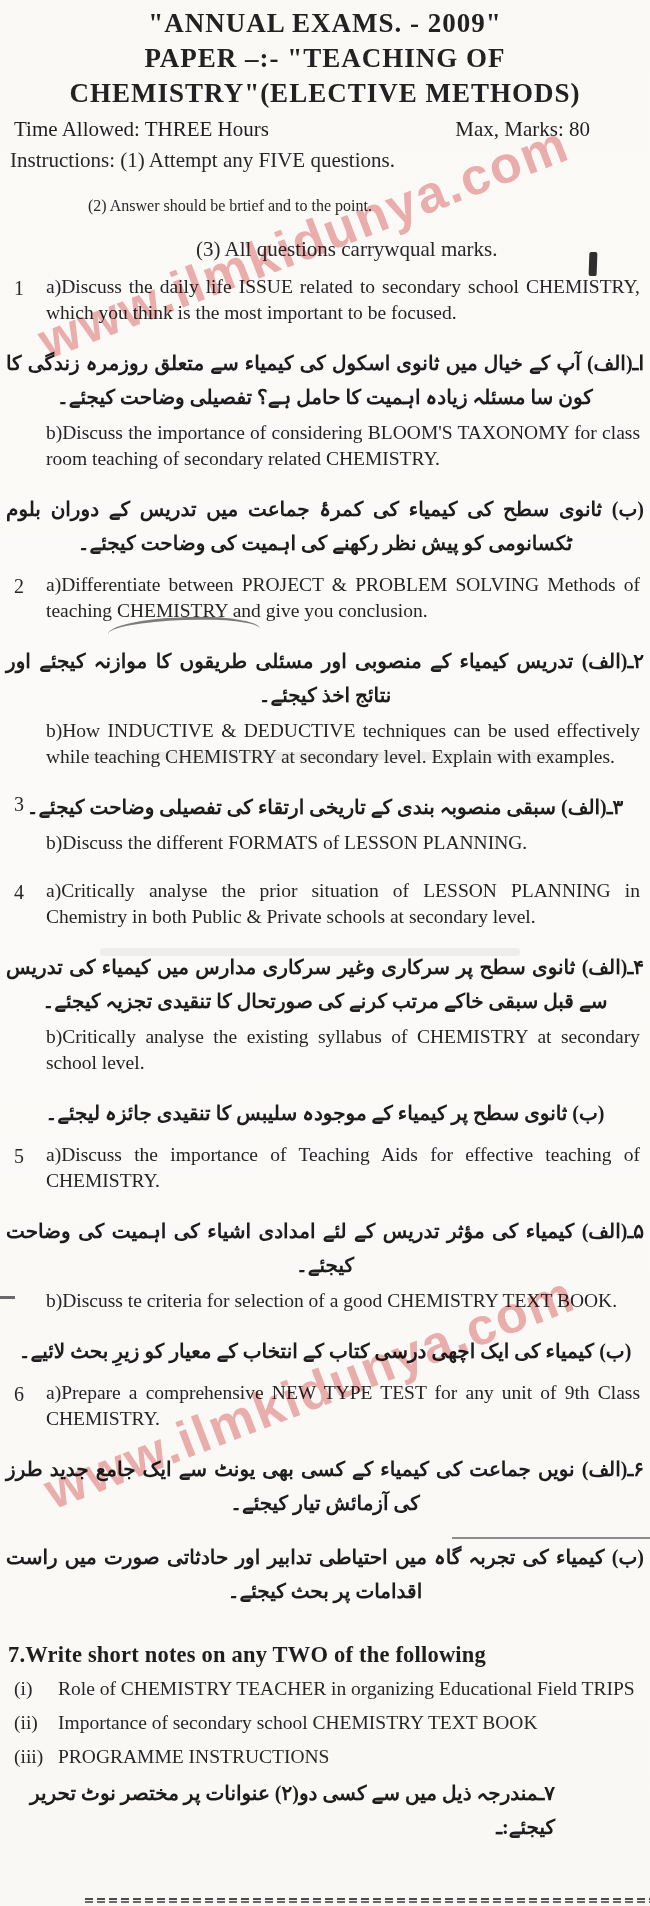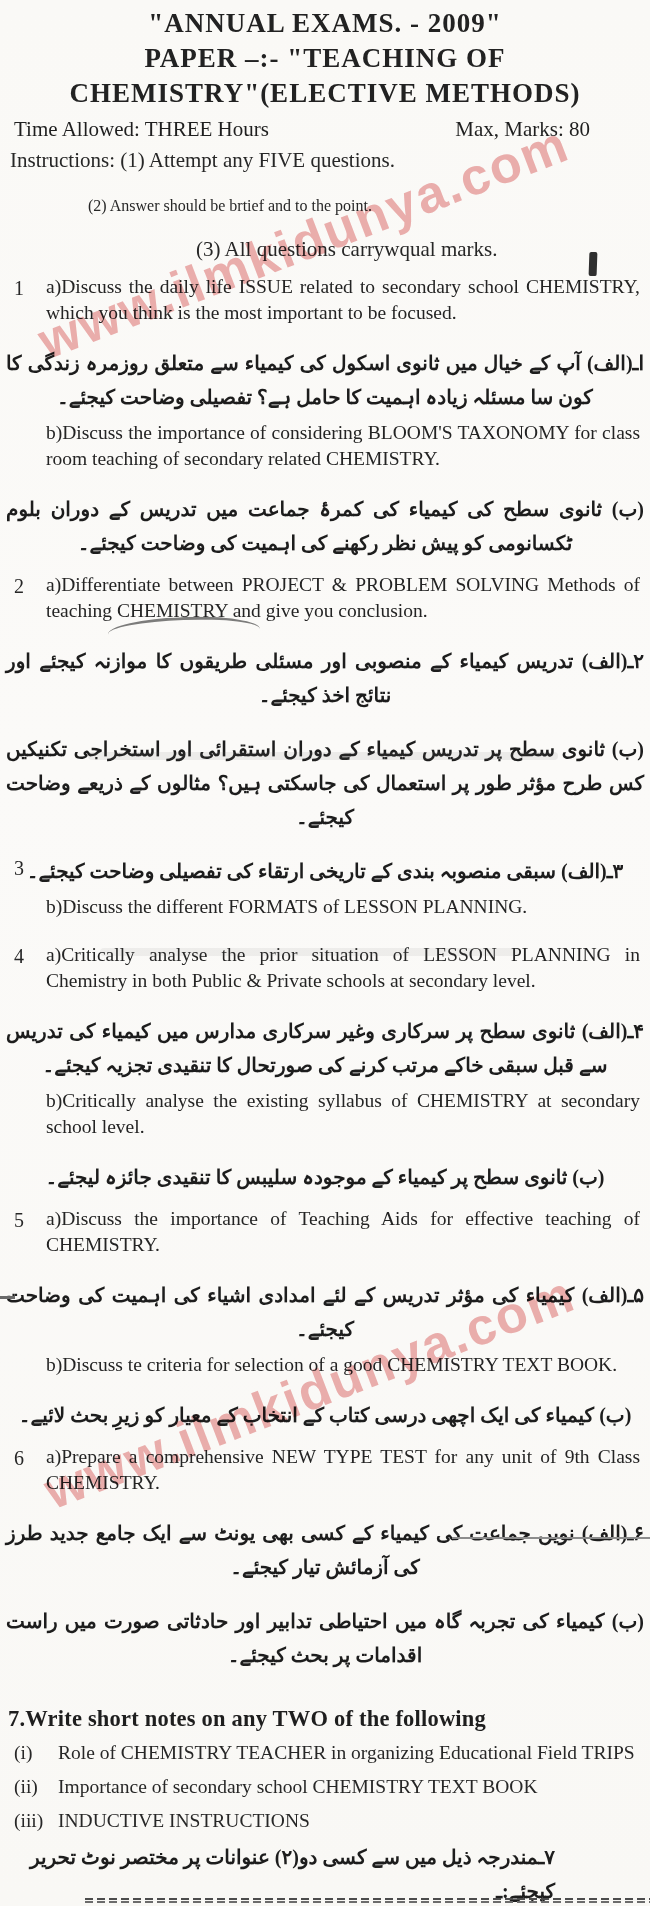--- a/index.html
+++ b/index.html
@@ -157,21 +157,21 @@
     <p class="en">a)Discuss the daily life ISSUE related to secondary school CHEMISTRY, which you think is the most important to be focused.</p>
     <p class="ur">اـ(الف) آپ کے خیال میں ثانوی اسکول کی کیمیاء سے متعلق روزمرہ زندگی کا کون سا مسئلہ زیادہ اہمیت کا حامل ہے؟ تفصیلی وضاحت کیجئے۔</p>
     <p class="en">b)Discuss the importance of considering BLOOM'S TAXONOMY for class room teaching of secondary related CHEMISTRY.</p>
     <p class="ur">(ب) ثانوی سطح کی کیمیاء کی کمرۂ جماعت میں تدریس کے دوران بلوم ٹکسانومی کو پیش نظر رکھنے کی اہمیت کی وضاحت کیجئے۔</p>
   </div>
 
   <div class="q">
     <span class="qnum">2</span>
     <p class="en">a)Differentiate between PROJECT &amp; PROBLEM SOLVING Methods of teaching CHEMISTRY and give you conclusion.</p>
     <p class="ur">۲ـ(الف) تدریس کیمیاء کے منصوبی اور مسئلی طریقوں کا موازنہ کیجئے اور نتائج اخذ کیجئے۔</p>
-    <p class="ur">(ب) ثانوی سطح پر تدریس کیمیاء کے دوران استقرائی اور استخراجی تکنیکیں کس طرح مؤثر طور پر استعمال کی جاسکتی ہیں؟ مثالوں کے ذریعے وضاحت کیجئے۔</p>
+    <p class="en">b)How INDUCTIVE &amp; DEDUCTIVE techniques can be used effectively while teaching CHEMISTRY at secondary level. Explain with examples.</p>
   </div>
 
   <div class="q">
     <span class="qnum">3</span>
     <p class="ur">۳ـ(الف) سبقی منصوبہ بندی کے تاریخی ارتقاء کی تفصیلی وضاحت کیجئے۔</p>
     <p class="en">b)Discuss the different FORMATS of LESSON PLANNING.</p>
   </div>
 
   <div class="q" style="margin-top:22px;">
     <span class="qnum">4</span>
@@ -202,21 +202,21 @@
     <div class="q7-item">
       <span class="q7-label">(i)</span>
       <span class="q7-text">Role of CHEMISTRY TEACHER in organizing Educational Field TRIPS</span>
     </div>
     <div class="q7-item">
       <span class="q7-label">(ii)</span>
       <span class="q7-text">Importance of secondary school CHEMISTRY TEXT BOOK</span>
     </div>
     <div class="q7-item">
       <span class="q7-label">(iii)</span>
-      <span class="q7-text">INDUCTIVE  INSTRUCTIONS</span>
+      <span class="q7-text">PROGRAMME  INSTRUCTIONS</span>
     </div>
 
     <div class="ur-head">۷ـمندرجہ ذیل میں سے کسی دو(۲) عنوانات پر مختصر نوٹ تحریر کیجئے:ـ</div>
 
   </div>
 
   <div class="artifact scribble"></div>
   <div class="artifact ink-mark"></div>
   <div class="artifact right-line"></div>
   <div class="artifact left-dash"></div>

